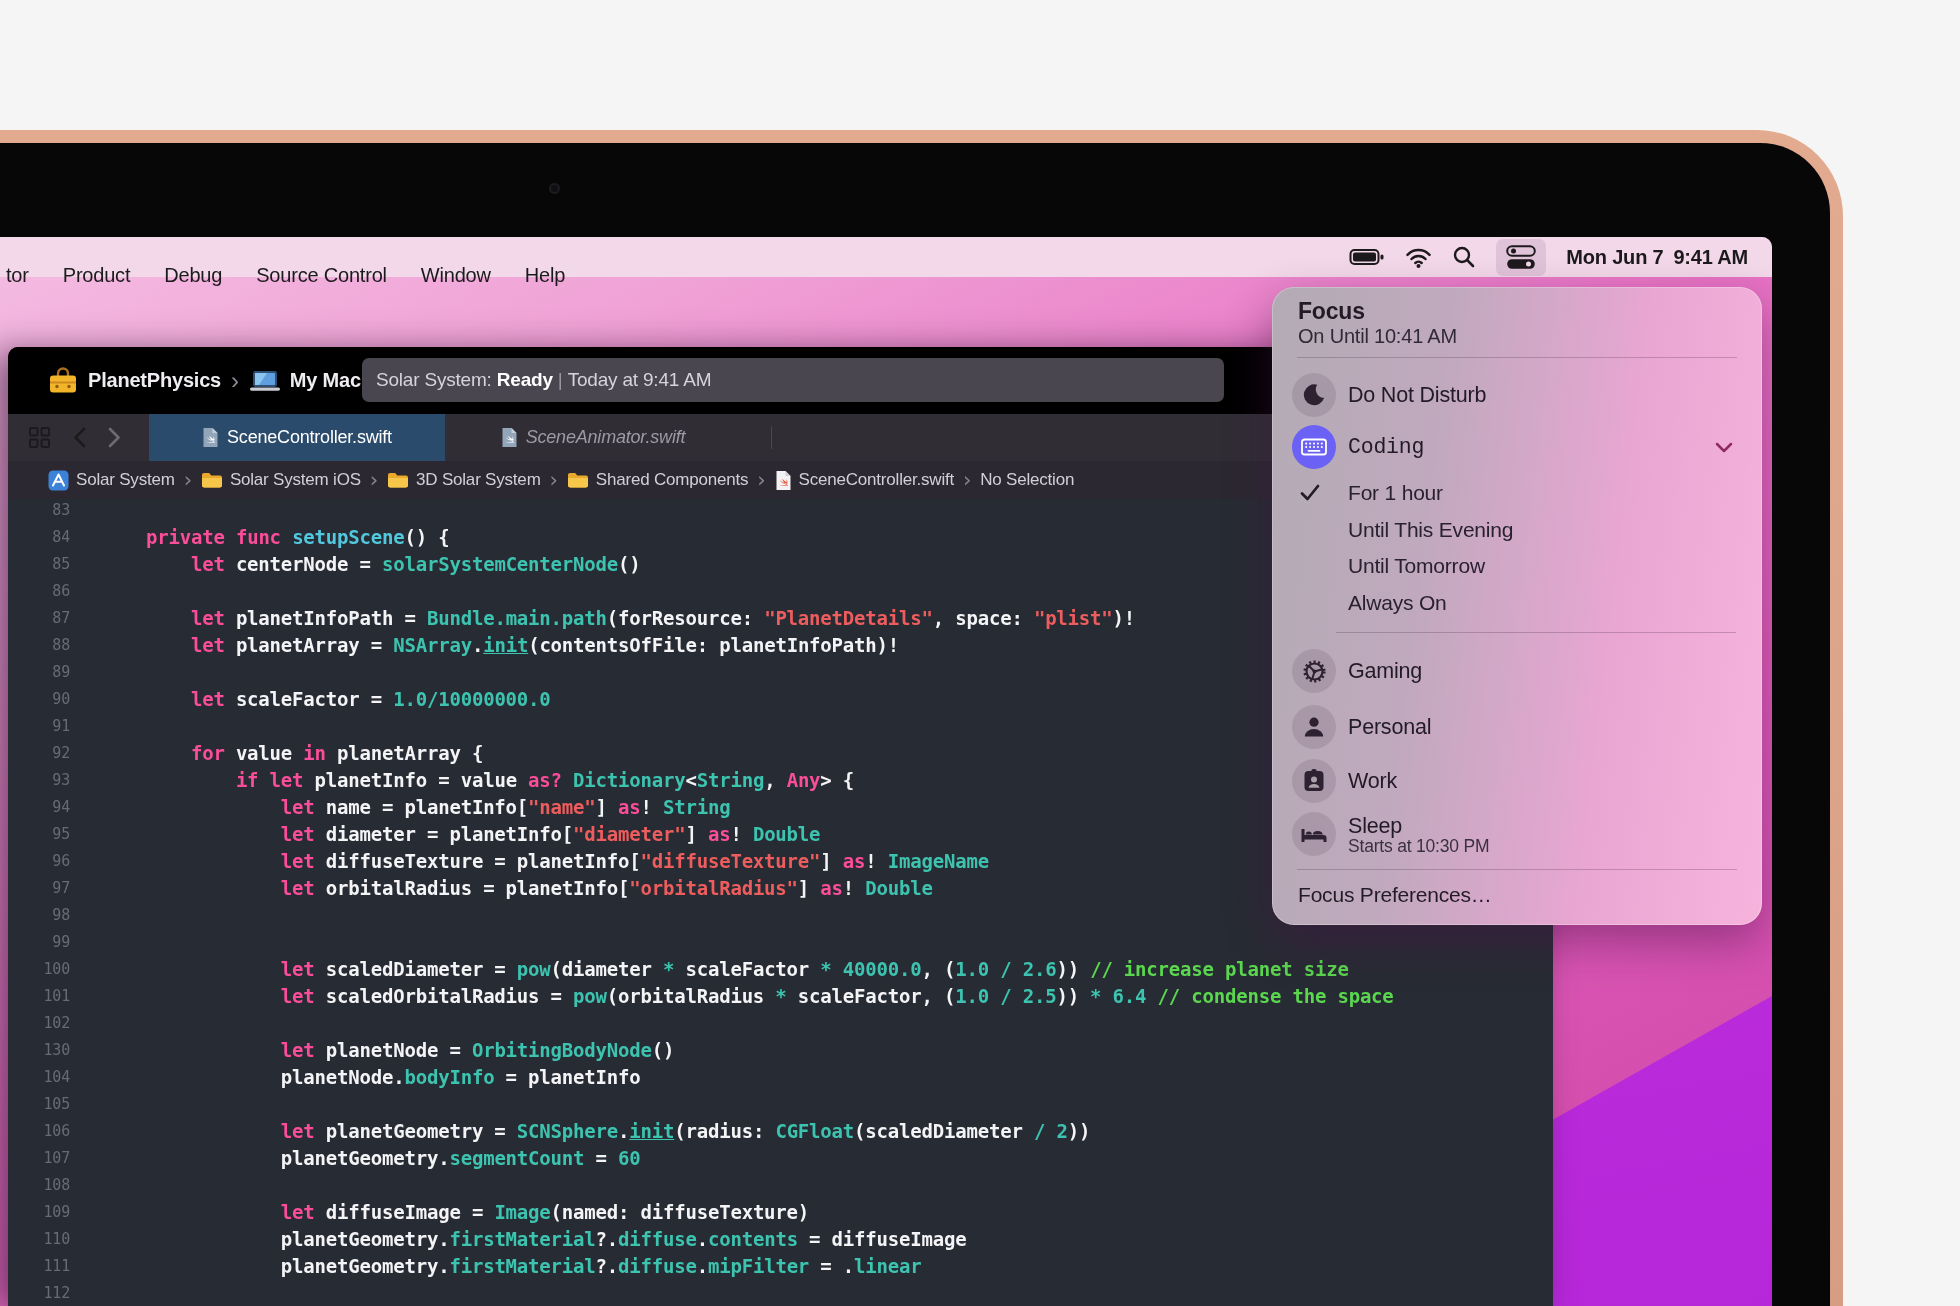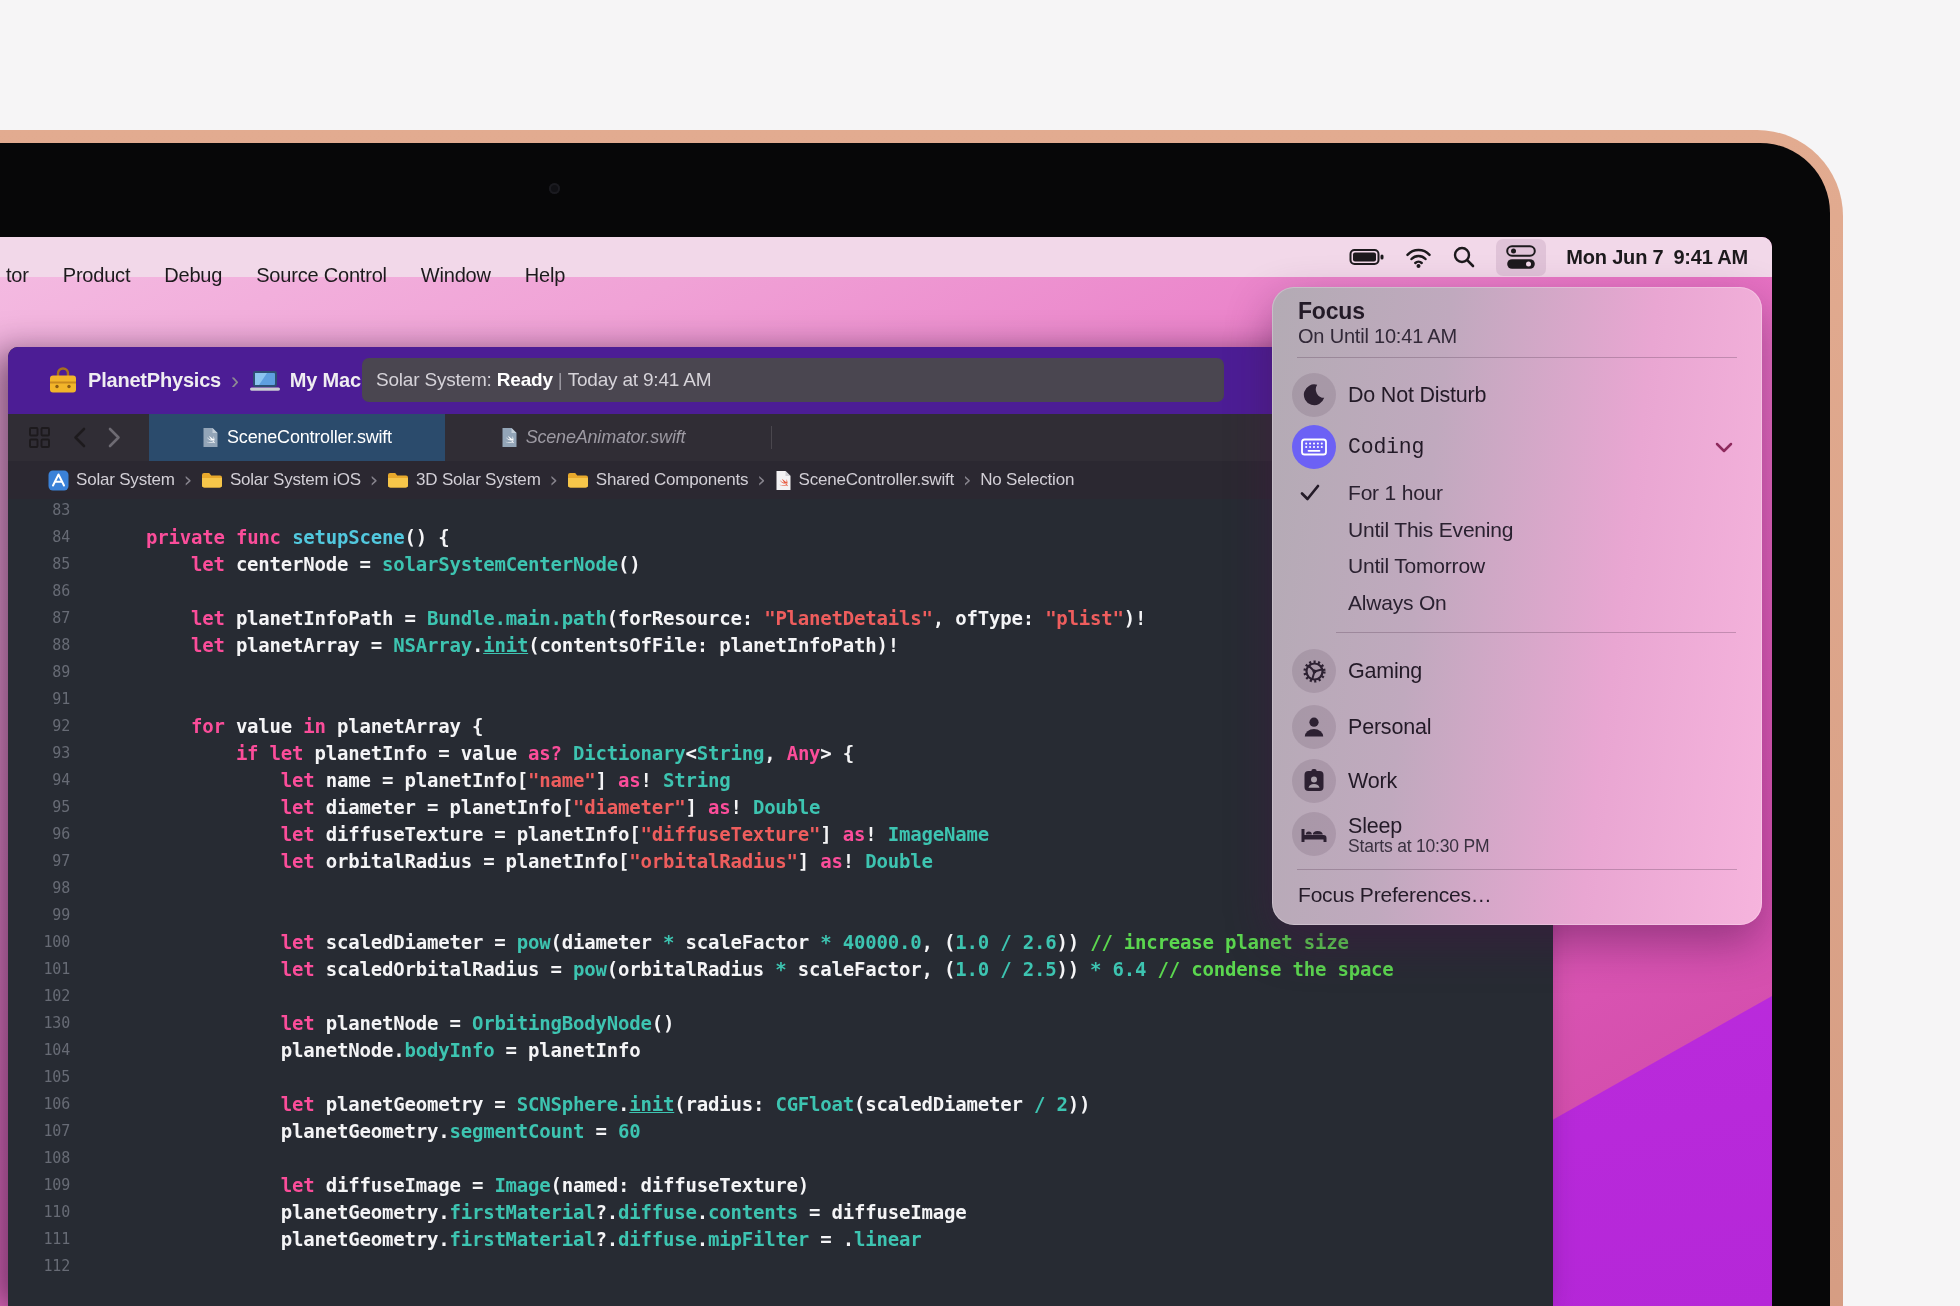--- a/index.html
+++ b/index.html
@@ -23,21 +23,21 @@
            display:flex;align-items:center;color:#1d1a1d;font-size:20px;}
   .menu-left{display:flex;align-items:center;gap:34px;padding-left:6px;font-weight:500;margin-top:37px;}
   .menu-item{white-space:nowrap;cursor:default;}
   .menu-right{margin-left:auto;display:flex;align-items:center;gap:20px;padding-right:24px;}
   .status-icon{display:flex;align-items:center;color:#1d1a1d;}
   .cc-pill{background:rgba(120,70,110,0.14);border-radius:7px;padding:6px 10px;display:flex;align-items:center;}
   .clock{display:flex;gap:10px;font-weight:600;font-size:20px;}
   
   .xcode{position:absolute;left:8px;top:110px;width:1545px;height:959px;border-radius:10px 10px 0 0;
          background:#272b33;box-shadow:-14px 4px 34px rgba(35,8,38,0.55);overflow:hidden;}
-  .toolbar{height:67px;background:#4c1d95;display:flex;align-items:center;padding-left:40px;position:relative;}
+  .toolbar{height:67px;background:#000000;display:flex;align-items:center;padding-left:40px;position:relative;}
   .tb-label{color:#efedf1;font-size:20px;font-weight:600;white-space:nowrap;}
   .tb-sep{color:#8d8a93;font-size:24px;margin:0 10px;font-weight:400;}
   .status-pill{position:absolute;left:354px;top:11px;width:862px;height:44px;background:#4a4650;border-radius:7px;
                display:flex;align-items:center;padding-left:14px;font-size:19px;color:#d6d3d9;white-space:pre;}
   .status-pill b{color:#ffffff;}
   .status-pill .dim{color:#9a97a0;}
   .tabbar{height:47px;background:#302d35;display:flex;align-items:stretch;}
   .tab-controls{width:141px;display:flex;align-items:center;gap:22px;padding-left:20px;color:#b8b5bd;}
   .tab{width:296px;display:flex;align-items:center;justify-content:center;gap:8px;font-size:18px;color:#9d9aa3;}
   .tab.active{background:#2b4b6c;color:#ffffff;}
@@ -284,29 +284,33 @@
             <div class="code-row">
               <span class="ln">85</span>
               <pre class="code"><span>        </span><span class="tk-k">let</span><span> centerNode = </span><span class="tk-t">solarSystemCenterNode</span><span>()</span></pre>
             </div>
             <div class="code-row">
               <span class="ln">86</span>
               <pre class="code"></pre>
             </div>
             <div class="code-row">
               <span class="ln">87</span>
-              <pre class="code"><span>        </span><span class="tk-k">let</span><span> planetInfoPath = </span><span class="tk-t">Bundle.main.path</span><span>(forResource: </span><span class="tk-s">"PlanetDetails"</span><span>, ofType: </span><span class="tk-s">"plist"</span><span>)!</span></pre>
+              <pre class="code"><span>        </span><span class="tk-k">let</span><span> planetInfoPath = </span><span class="tk-t">Bundle.main.path</span><span>(forResource: </span><span class="tk-s">"PlanetDetails"</span><span>, space: </span><span class="tk-s">"plist"</span><span>)!</span></pre>
             </div>
             <div class="code-row">
               <span class="ln">88</span>
               <pre class="code"><span>        </span><span class="tk-k">let</span><span> planetArray = </span><span class="tk-t">NSArray</span><span>.</span><span class="tk-u">init</span><span>(contentsOfFile: planetInfoPath)!</span></pre>
             </div>
             <div class="code-row">
               <span class="ln">89</span>
               <pre class="code"></pre>
+            </div>
+            <div class="code-row">
+              <span class="ln">90</span>
+              <pre class="code"><span>        </span><span class="tk-k">let</span><span> scaleFactor = </span><span class="tk-t">1.0/10000000.0</span></pre>
             </div>
             <div class="code-row">
               <span class="ln">91</span>
               <pre class="code"></pre>
             </div>
             <div class="code-row">
               <span class="ln">92</span>
               <pre class="code"><span>        </span><span class="tk-k">for</span><span> value </span><span class="tk-k">in</span><span> planetArray {</span></pre>
             </div>
             <div class="code-row">

